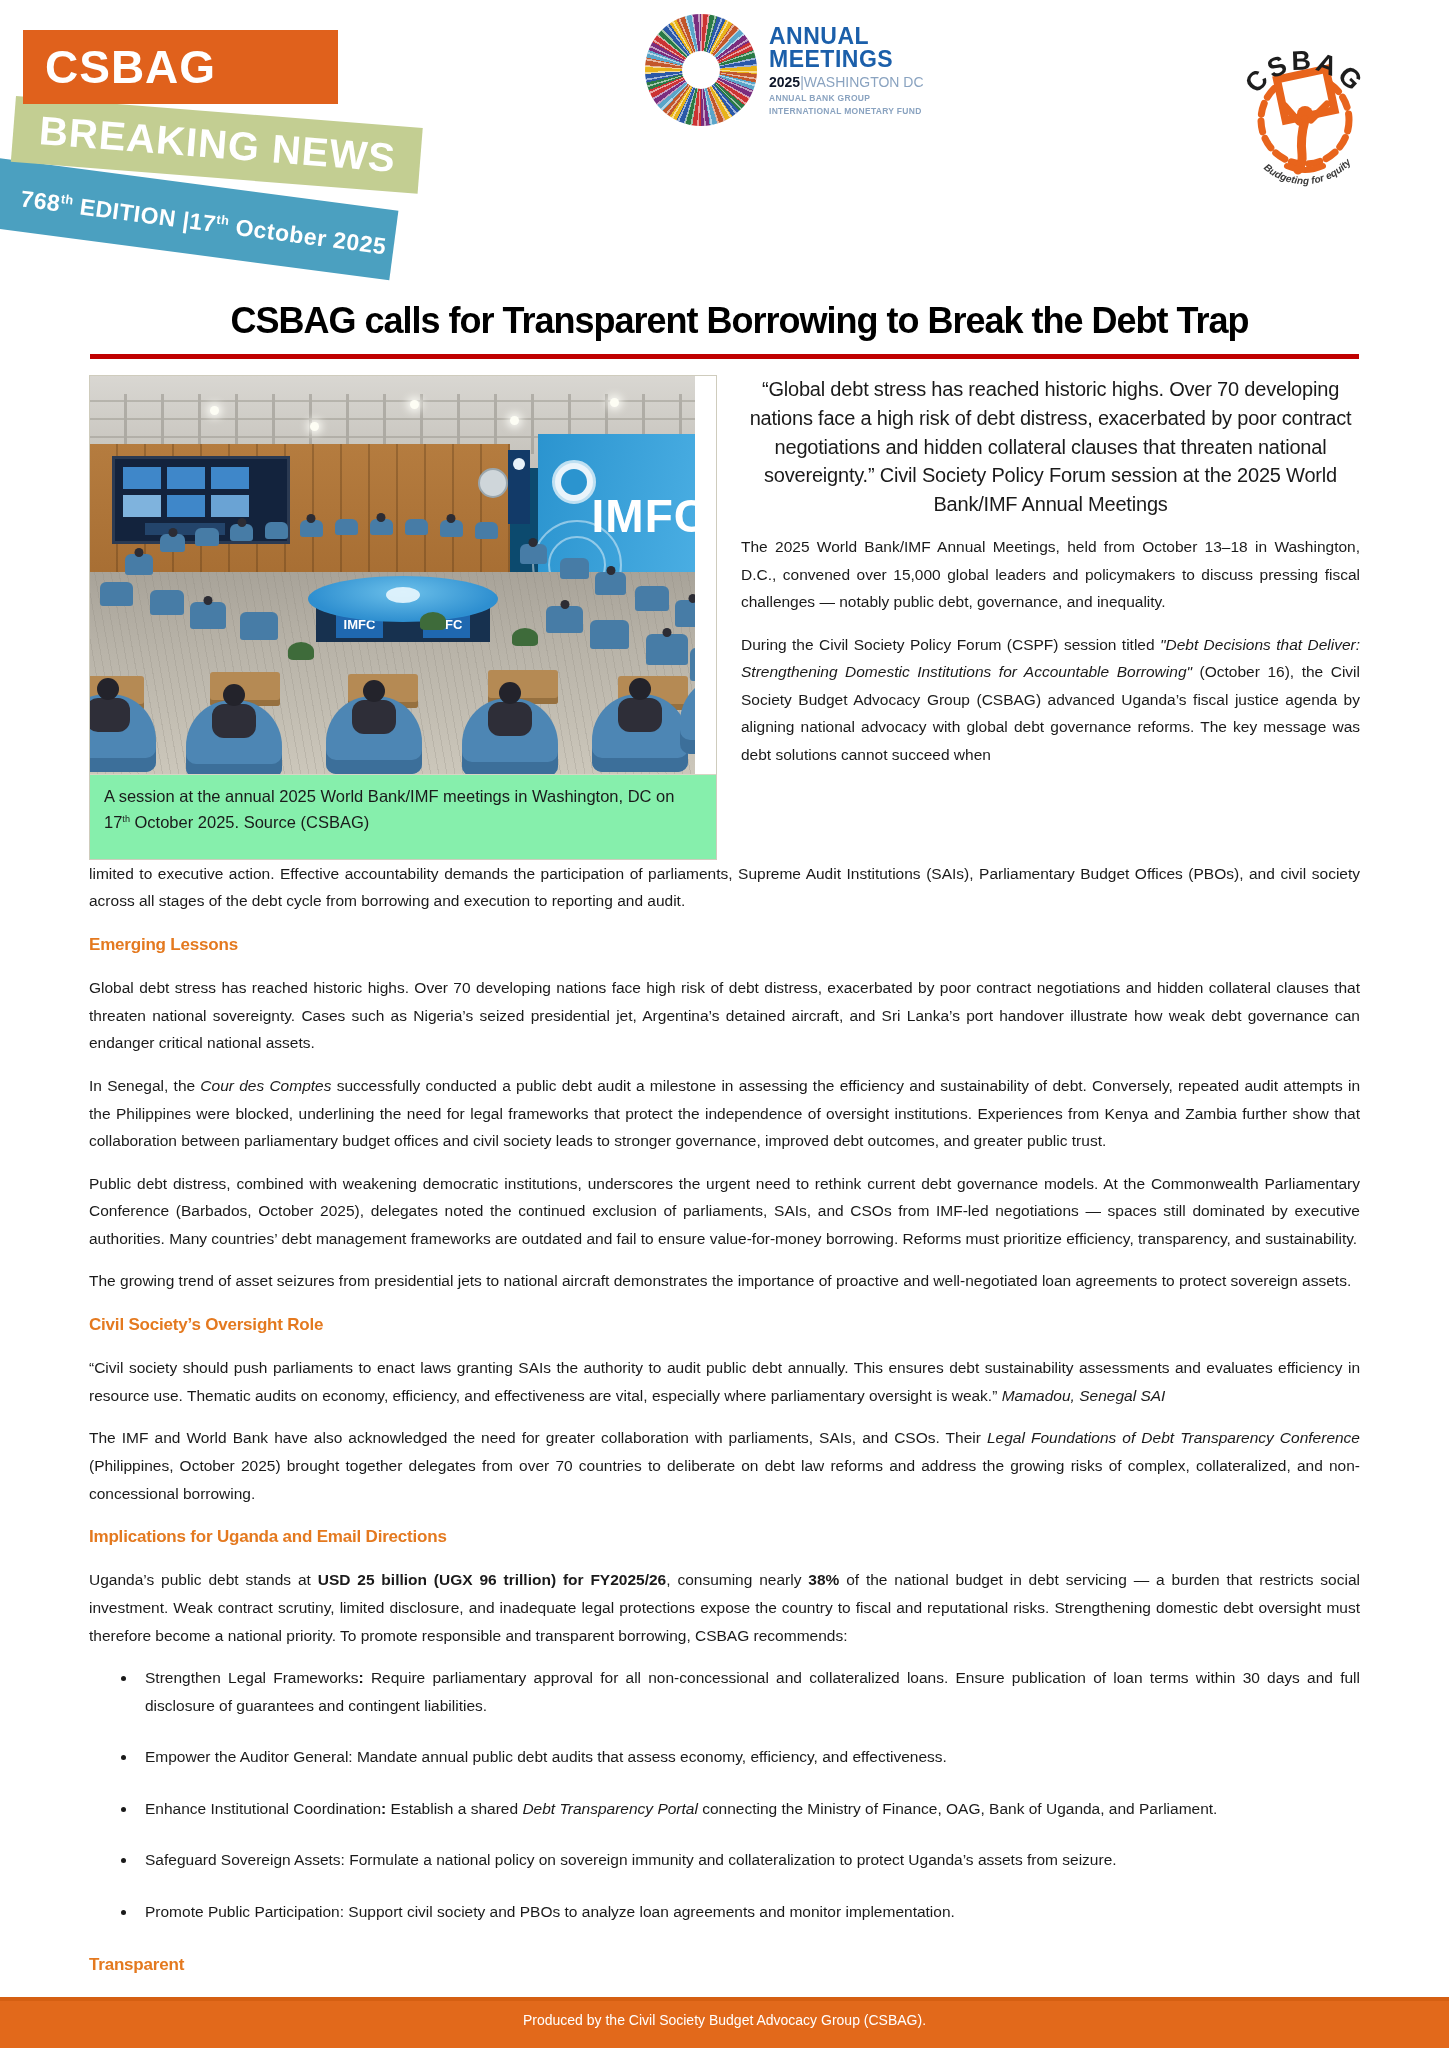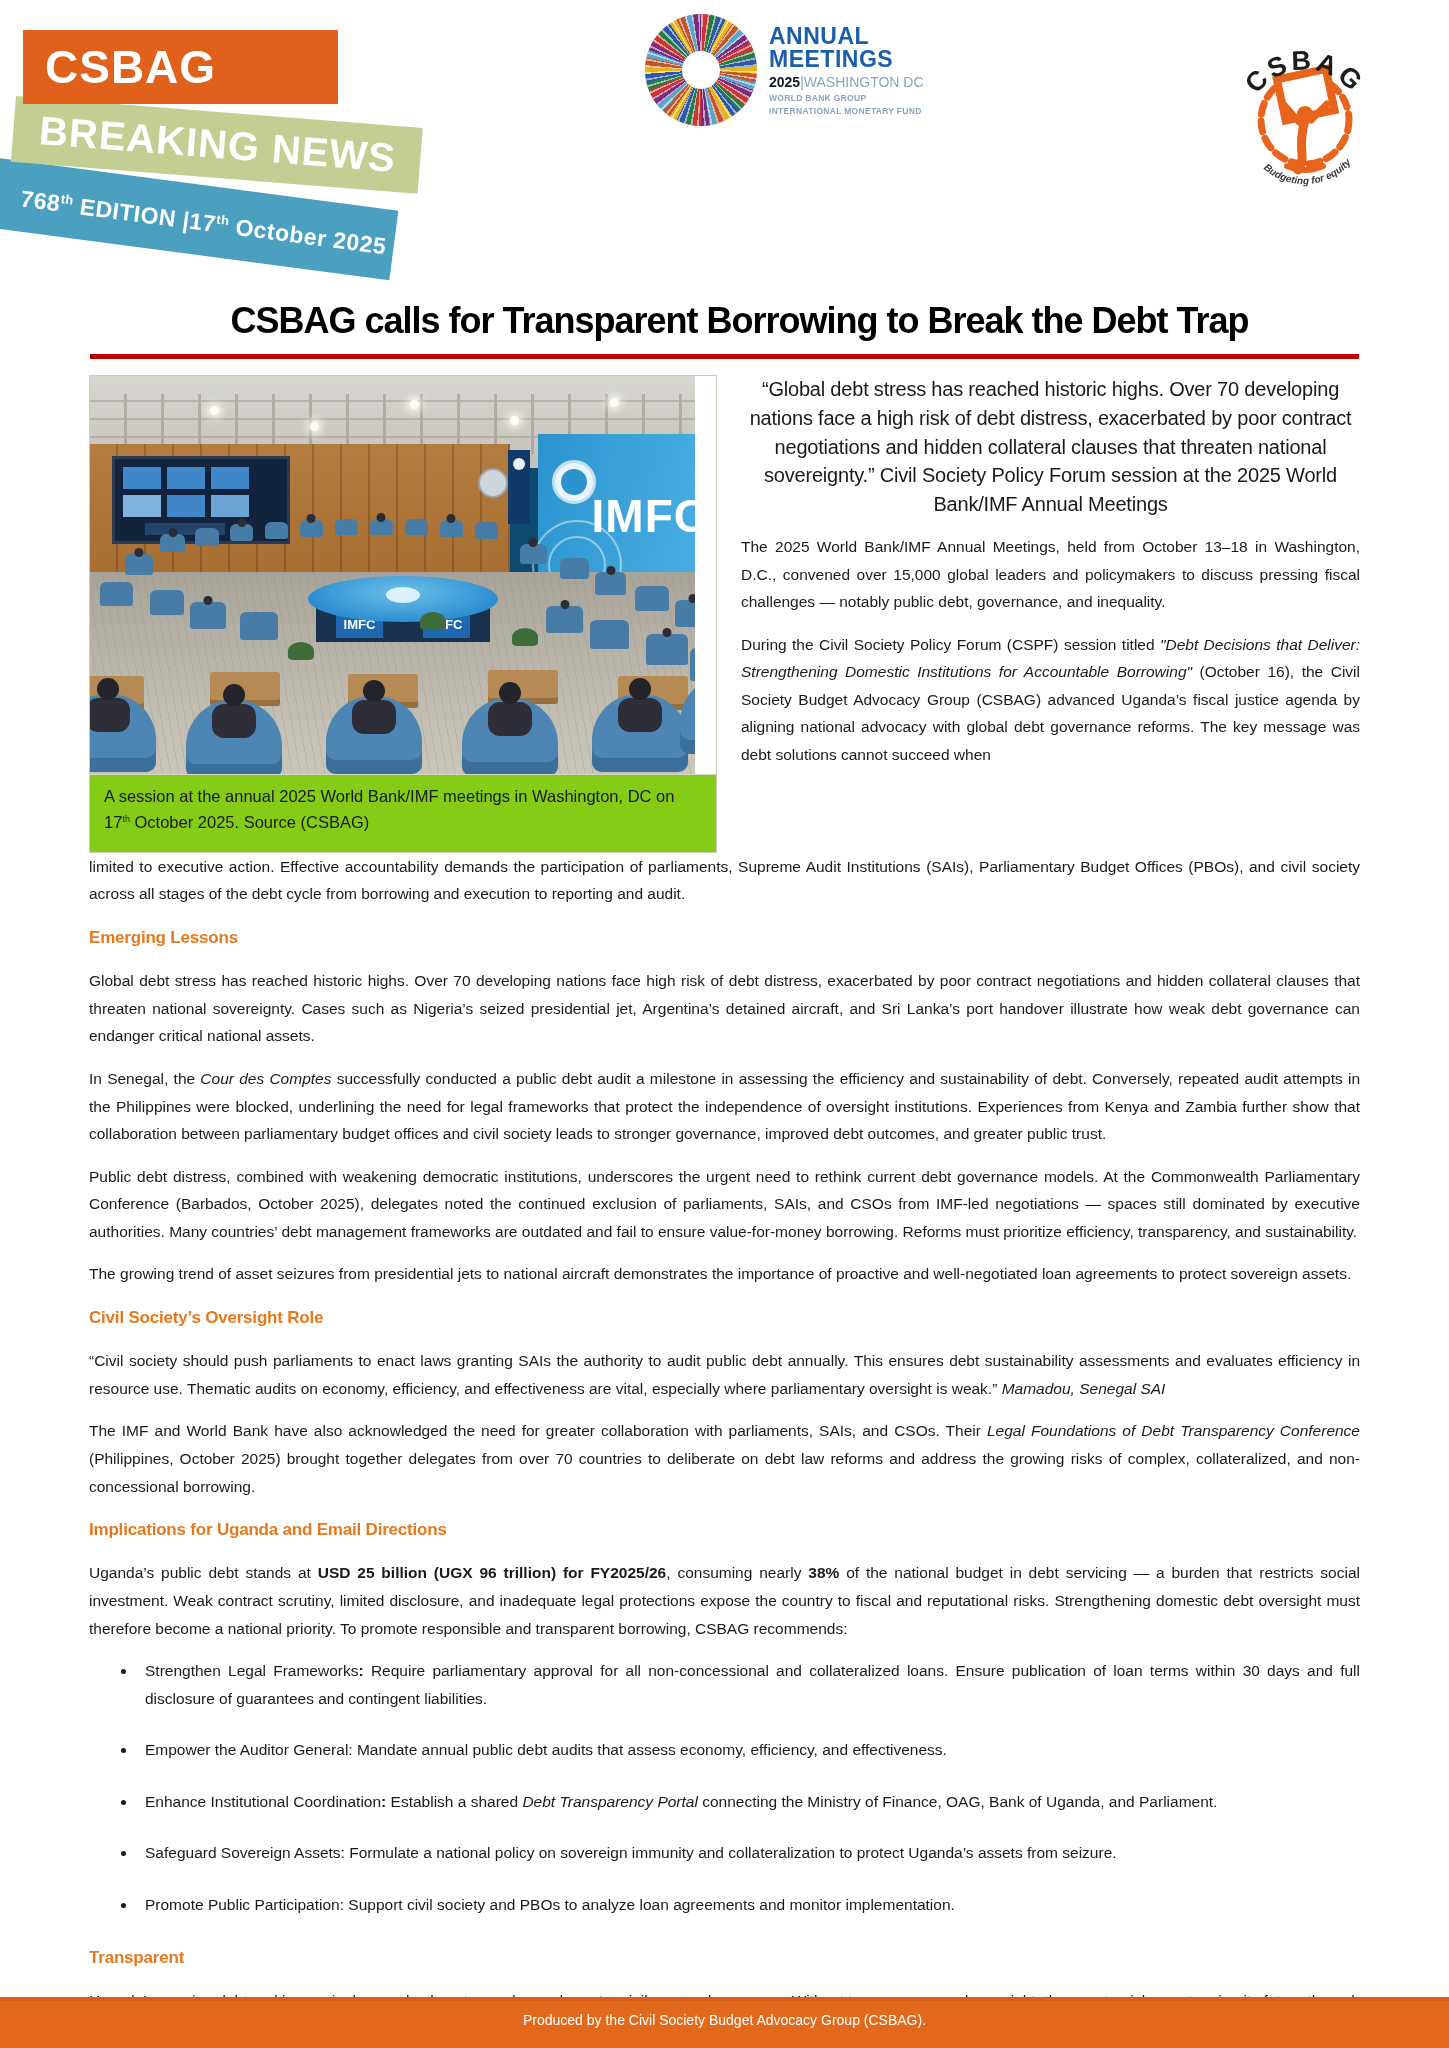--- a/index.html
+++ b/index.html
@@ -112,21 +112,21 @@
     transform:translateX(-50%); border-radius:50%; background:#2c2c34; }
   .tub { position:absolute; width:96px; height:78px; background:#4d86b4; border-radius:46px 46px 10px 10px;
     box-shadow:inset 0 -14px 0 #3c6f9a; }
   .tub.person::after { content:""; position:absolute; left:50%; top:-16px; width:22px; height:22px;
     transform:translateX(-50%); border-radius:50%; background:#23232b; }
   .tub.person::before { content:""; position:absolute; left:50%; top:4px; width:44px; height:34px;
     transform:translateX(-50%); border-radius:12px; background:#2e2e38; }
   .desk { position:absolute; background:#b58a54; border-radius:3px; box-shadow:inset 0 -6px 0 #96703f; }
   .plant { position:absolute; width:26px; height:18px; border-radius:50% 50% 20% 20%; background:#3e6b3a; }
 
-  figcaption { background:#84cc16; padding:8px 14px 16px 14px; font-size:16.5px; line-height:1.6;
+  figcaption { background:#86efac; padding:8px 14px 23px 14px; font-size:16.5px; line-height:1.6;
     text-align:left; border-top:1px solid #d8d4c4; }
 
   
   .footer { position:absolute; left:0; bottom:0; width:100%; background:#e2691b; color:#fff;
     text-align:center; padding:11px 20px 14px 20px; border-top:4px solid #d55f12; }
   .footer .f1 { font-weight:normal; font-size:14px; margin-bottom:6px; }
   .footer .f2 { font-size:14px; }
 </style>
 </head>
 <body>
@@ -143,21 +143,21 @@
     <div class="banner banner-orange">
       <span>CSBAG</span>
     </div>
 
     <div class="am-logo">
       <div class="flag-ring"></div>
       <div class="am-text">
         <div class="l1">ANNUAL</div>
         <div class="l2">MEETINGS</div>
         <div class="l3"><b>2025</b><span>|WASHINGTON DC</span></div>
-        <div class="l4">WORLD BANK GROUP</div>
+        <div class="l4">ANNUAL BANK GROUP</div>
         <div class="l4">INTERNATIONAL MONETARY FUND</div>
       </div>
     </div>
 
     <svg class="csbag-logo" width="140" height="185" viewBox="0 0 140 185">
       <defs>
         <path id="arcTop" d="M 18 88 A 58 58 0 0 1 122 88" fill="none"></path>
         <path id="arcBot" d="M 22 148 A 62 62 0 0 0 120 144" fill="none"></path>
       </defs>
       <circle cx="70" cy="106" r="44" fill="none" stroke="#e8641c" stroke-width="7" stroke-dasharray="11 7" stroke-linecap="round"></circle>

